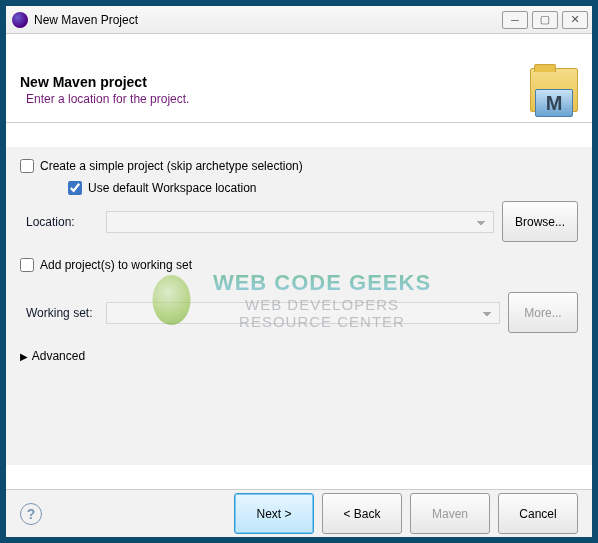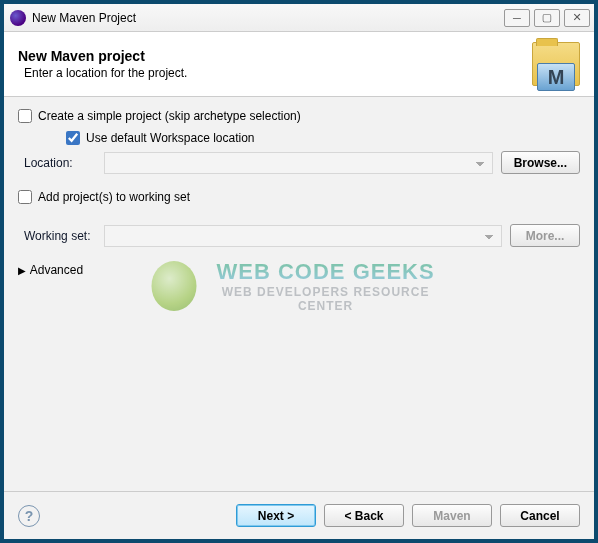--- a/index.html
+++ b/index.html
@@ -5,23 +5,24 @@
   * { box-sizing: border-box; }
   html, body {
     margin: 0; padding: 0;
     font-family: "Segoe UI", Tahoma, sans-serif;
     font-size: 12px;
     background: #fff;
     color: #000;
   }
   .window {
     width: 598px; height: 543px;
-    border: 4px solid #0c4a6e;
+    border: 6px solid #0c4a6e;
     display: flex; flex-direction: column;
     background: #fff;
+    gap: 24px;
   }
   
   .titlebar {
     height: 28px;
     display: flex; align-items: center;
     padding: 0 4px;
     border-bottom: 1px solid #ccc;
     background: linear-gradient(#f8f8f8,#eee);
   }
   .titlebar .appicon {
@@ -42,21 +43,21 @@
   }
   
   .header {
     display: flex; align-items: center;
     padding: 10px 14px 10px 14px;
     background: #fff;
     border-bottom: 1px solid #ccc;
   }
   .header .htxt { flex: 1; }
   .header h1 { margin: 0 0 2px 0; font-size: 14px; font-weight: 700; }
-  .header .sub { font-size: 12px; color: #000000; margin-left: 6px;}
+  .header .sub { font-size: 12px; color: #701a75; margin-left: 6px;}
   .header .hicon {
     width: 48px; height: 44px;
     background: linear-gradient(#f5dc87,#e8c24c);
     border: 1px solid #caa63c; border-radius: 2px;
     position: relative;
     display: flex; align-items: flex-end; justify-content: center;
   }
   .header .hicon::before{
     content:""; position:absolute; top:-5px; left:3px;
     width:20px; height:7px; background:#e8c24c;
@@ -95,47 +96,46 @@
     font-size: 12px; padding: 0 4px;
     appearance: none; -webkit-appearance:none;
     background-image: linear-gradient(45deg, transparent 50%, #888 50%),
                       linear-gradient(-45deg, transparent 50%, #888 50%);
     background-position: calc(100% - 12px) 9px, calc(100% - 8px) 9px;
     background-size: 4px 4px, 4px 4px;
     background-repeat: no-repeat;
   }
   .combo.disabled, select:disabled { background-color:#f6f6f6; color:#aaa; border-color:#ccc;}
   .btn {
-    height: 23px; padding: 0 12px;
+    height: 41px; padding: 0 12px;
     border: 1px solid #999; border-radius: 3px;
     background: linear-gradient(#fdfdfd,#e7e7e7);
     font-size: 12px; cursor: default;
     min-width: 70px;
-    font-weight: bold;
   }
   .btn:disabled { color:#9a9a9a; }
   .advanced { display:flex; align-items:center; gap:4px; margin-top: 4px; cursor: default;}
   .advanced .tri { font-size: 10px; }
   
   .watermark {
     position: absolute; left: 50%; top: 48%;
     transform: translate(-50%,-50%);
     opacity: 0.6; text-align: center;
     pointer-events: none;
     display:flex; align-items:center; gap:8px;
   }
   .watermark .globe{
     width:50px; height:50px; border-radius:50%;
     background: radial-gradient(circle at 40% 35%, #cfe8b0 0%, #8fbf3f 60%, #5c9a1e 100%);
     position:relative;
   }
   .watermark .wm1 { font-size: 22px; font-weight: 700; letter-spacing: 1px;
     background: linear-gradient(#2aa36a,#5fb2d8);
     -webkit-background-clip:text; background-clip:text; color:transparent;}
-  .watermark .wm2 { font-size: 12px; letter-spacing: 1px; color:#9aa0a6; font-weight:700;}
+  .watermark .wm2 { font-size: 15px; letter-spacing: 1px; color:#9aa0a6; font-weight:400;}
   
   .footer {
     height: 48px;
     border-top: 1px solid #ccc;
     background: #f2f2f2;
     display:flex; align-items:center; padding: 0 14px; gap: 8px;
   }
   .footer .help {
     width: 22px; height: 22px; border-radius: 50%;
     border: 1.5px solid #7a95b0; color:#7a95b0;

